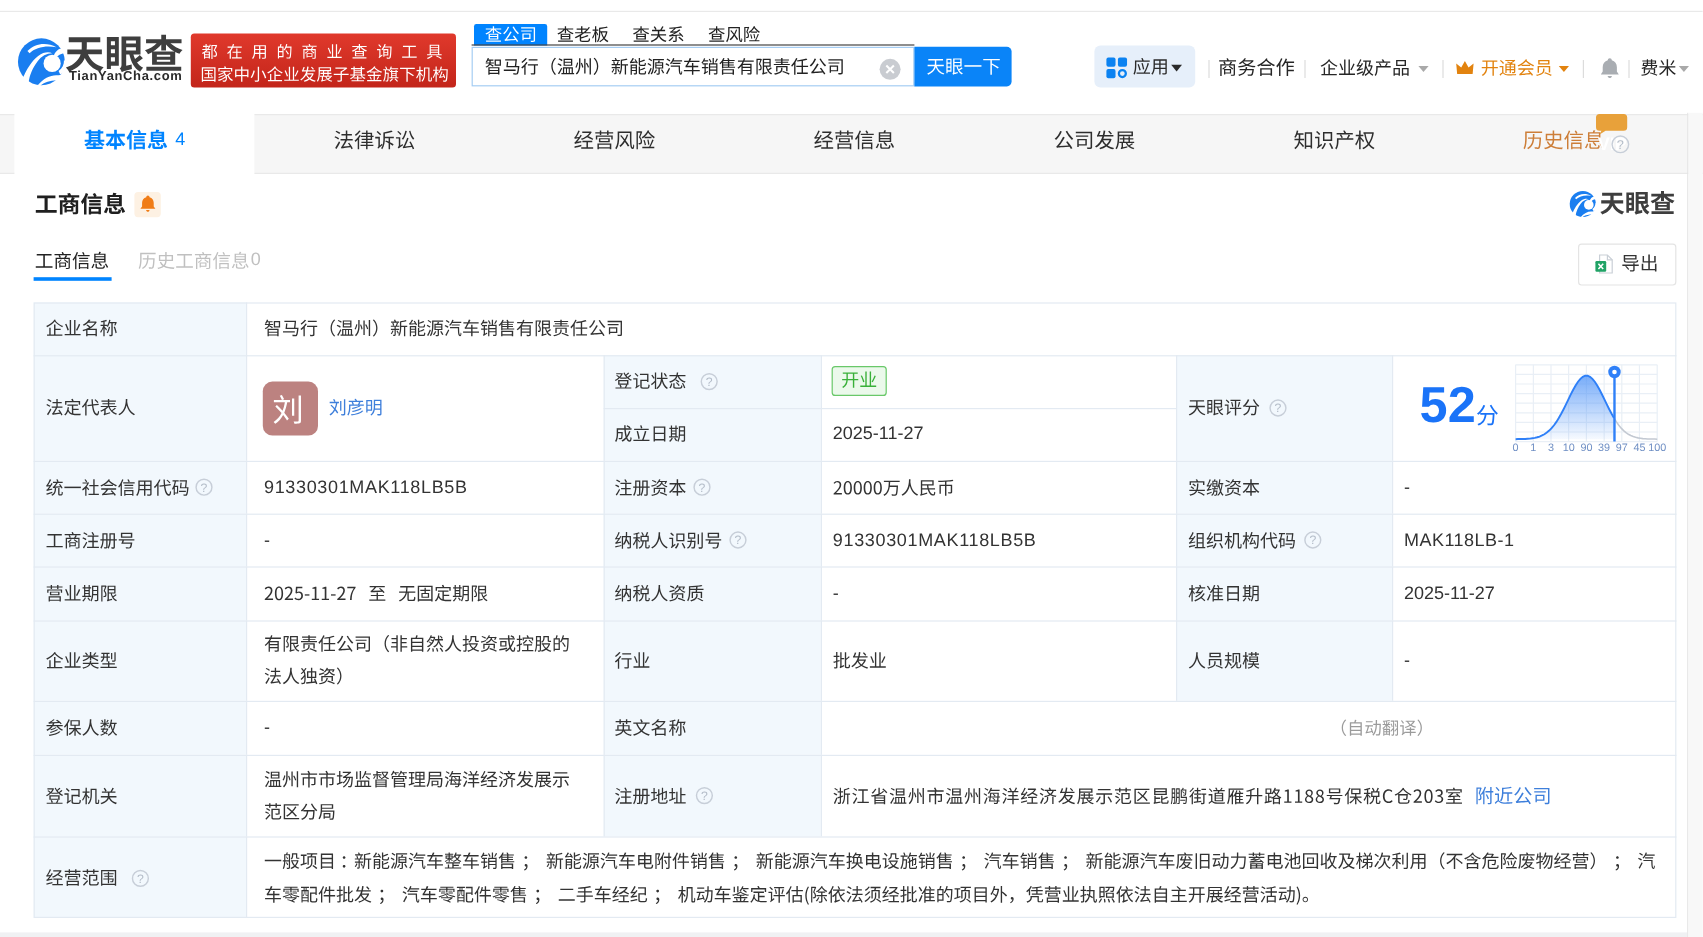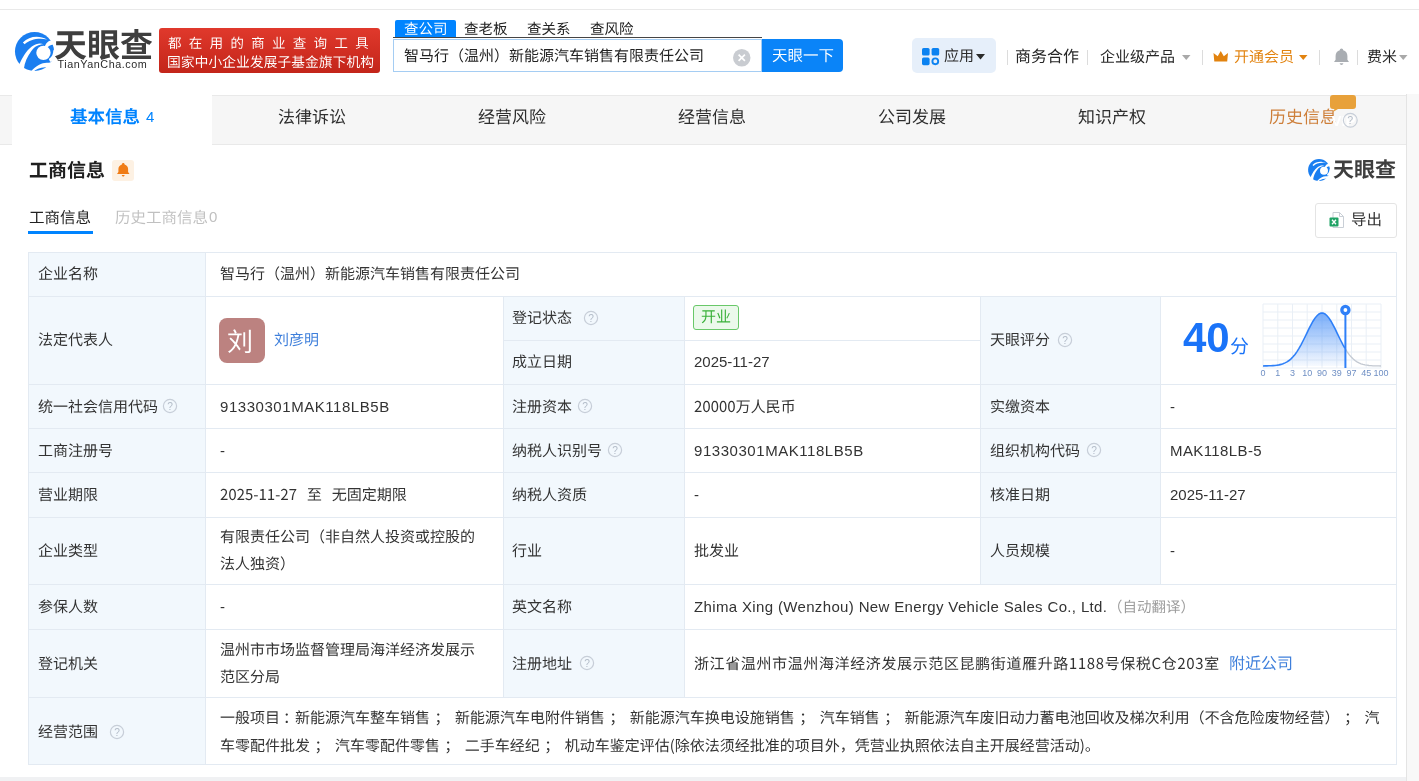--- a/index.html
+++ b/index.html
@@ -265,21 +265,21 @@
     <svg class="tr" style="left:12.5px;top:29.5px" width="43" height="43">
       <use href="#tycl"></use>
     </svg>
     <svg class="tr" width="2" height="2" style="left:54.0px;top:57.1px">
       <g fill="#3e3e3e" transform="scale(0.066)">
         <use href="#g5929b"></use>
         <use href="#g773cb" x="500"></use>
         <use href="#g67e5b" x="1000"></use>
       </g>
     </svg>
-    <div class="lt" style="font-size:10.8px;color:#2b2b2b;top:59.4px;font-weight:normal;letter-spacing:0.55px;left:57.5px;">TianYanCha.com</div>
+    <div class="lt" style="font-size:10.8px;color:#2b2b2b;top:59.4px;font-weight:bold;letter-spacing:0.55px;left:57.5px;">TianYanCha.com</div>
     <div style="position:absolute;left:159px;top:28px;width:221px;height:45px;background:linear-gradient(180deg,#e0392c,#c3251a);border-radius:3px;"></div>
     <svg class="tr" width="2" height="2" style="left:168.0px;top:48.0px">
       <g fill="#fff" transform="scale(0.027)">
         <use href="#g90fdr"></use>
         <use href="#g5728r" x="770"></use>
         <use href="#g7528r" x="1541"></use>
         <use href="#g7684r" x="2311"></use>
         <use href="#g5546r" x="3081"></use>
         <use href="#g4e1ar" x="3852"></use>
         <use href="#g67e5r" x="4622"></use>
@@ -717,21 +717,21 @@
         <use href="#g5929r"></use>
         <use href="#g773cr" x="500"></use>
         <use href="#g8bc4r" x="1000"></use>
         <use href="#g5206r" x="1500"></use>
       </g>
     </svg>
     <svg class="tr" style="left:1056.5px;top:331.5px" width="16.0" height="16.0">
       <circle cx="8.0" cy="8.0" r="6.6" fill="none" stroke="#c7ced8" stroke-width="1.2"></circle>
       <text x="8.0" y="11.6" text-anchor="middle" font-family="Liberation Sans" font-size="10.2" fill="#b3bcc8">?</text>
     </svg>
-    <div class="lt" style="font-size:42px;color:#1a73f8;top:317.4px;font-weight:bold;left:1183.0px;">40</div>
+    <div class="lt" style="font-size:42px;color:#1a73f8;top:317.4px;font-weight:bold;left:1183.0px;">52</div>
     <svg class="tr" width="2" height="2" style="left:1230.0px;top:353.0px">
       <g fill="#1a73f8" transform="scale(0.038)">
         <use href="#g5206r"></use>
       </g>
     </svg>
     <svg class="tr" style="left:1262.5px;top:303.5px" width="120" height="70">
       <defs>
         <linearGradient id="cg" x1="0" y1="0" x2="0" y2="1">
           <stop offset="0" stop-color="#4b91f7" stop-opacity="0.75"></stop>
           <stop offset="1" stop-color="#4b91f7" stop-opacity="0.05"></stop>
@@ -854,21 +854,21 @@
         <use href="#g673ar" x="1000"></use>
         <use href="#g6784r" x="1500"></use>
         <use href="#g4ee3r" x="2000"></use>
         <use href="#g7801r" x="2500"></use>
       </g>
     </svg>
     <svg class="tr" style="left:1086.0px;top:442.0px" width="16.0" height="16.0">
       <circle cx="8.0" cy="8.0" r="6.6" fill="none" stroke="#c7ced8" stroke-width="1.2"></circle>
       <text x="8.0" y="11.6" text-anchor="middle" font-family="Liberation Sans" font-size="10.2" fill="#b3bcc8">?</text>
     </svg>
-    <div class="lt" style="font-size:15px;color:#333;top:442.7px;letter-spacing:0.4px;left:1170.0px;">MAK118LB-5</div>
+    <div class="lt" style="font-size:15px;color:#333;top:442.7px;letter-spacing:0.4px;left:1170.0px;">MAK118LB-1</div>
     <svg class="tr" width="2" height="2" style="left:38.0px;top:499.5px">
       <g fill="#333" transform="scale(0.03)">
         <use href="#g8425r"></use>
         <use href="#g4e1ar" x="500"></use>
         <use href="#g671fr" x="1000"></use>
         <use href="#g9650r" x="1500"></use>
       </g>
     </svg>
     <svg class="tr" width="2" height="2" style="left:220.0px;top:499.5px">
       <g fill="#333" transform="scale(0.03)">
@@ -979,21 +979,20 @@
     </svg>
     <div class="lt" style="font-size:15px;color:#333;top:599.2px;left:220.0px;">-</div>
     <svg class="tr" width="2" height="2" style="left:512.0px;top:612.0px">
       <g fill="#333" transform="scale(0.03)">
         <use href="#g82f1r"></use>
         <use href="#g6587r" x="500"></use>
         <use href="#g540dr" x="1000"></use>
         <use href="#g79f0r" x="1500"></use>
       </g>
     </svg>
-    <div class="lt" style="font-size:15px;color:#333;top:599.2px;letter-spacing:0.35px;left:694.0px;">Zhima Xing (Wenzhou) New Energy Vehicle Sales Co., Ltd.</div>
     <svg class="tr" width="2" height="2" style="left:1108.0px;top:611.8px">
       <g fill="#9b9b9b" transform="scale(0.029)">
         <use href="#gff08r"></use>
         <use href="#g81ear" x="500"></use>
         <use href="#g52a8r" x="1000"></use>
         <use href="#g7ffbr" x="1500"></use>
         <use href="#g8bd1r" x="2000"></use>
         <use href="#gff09r" x="2500"></use>
       </g>
     </svg>

